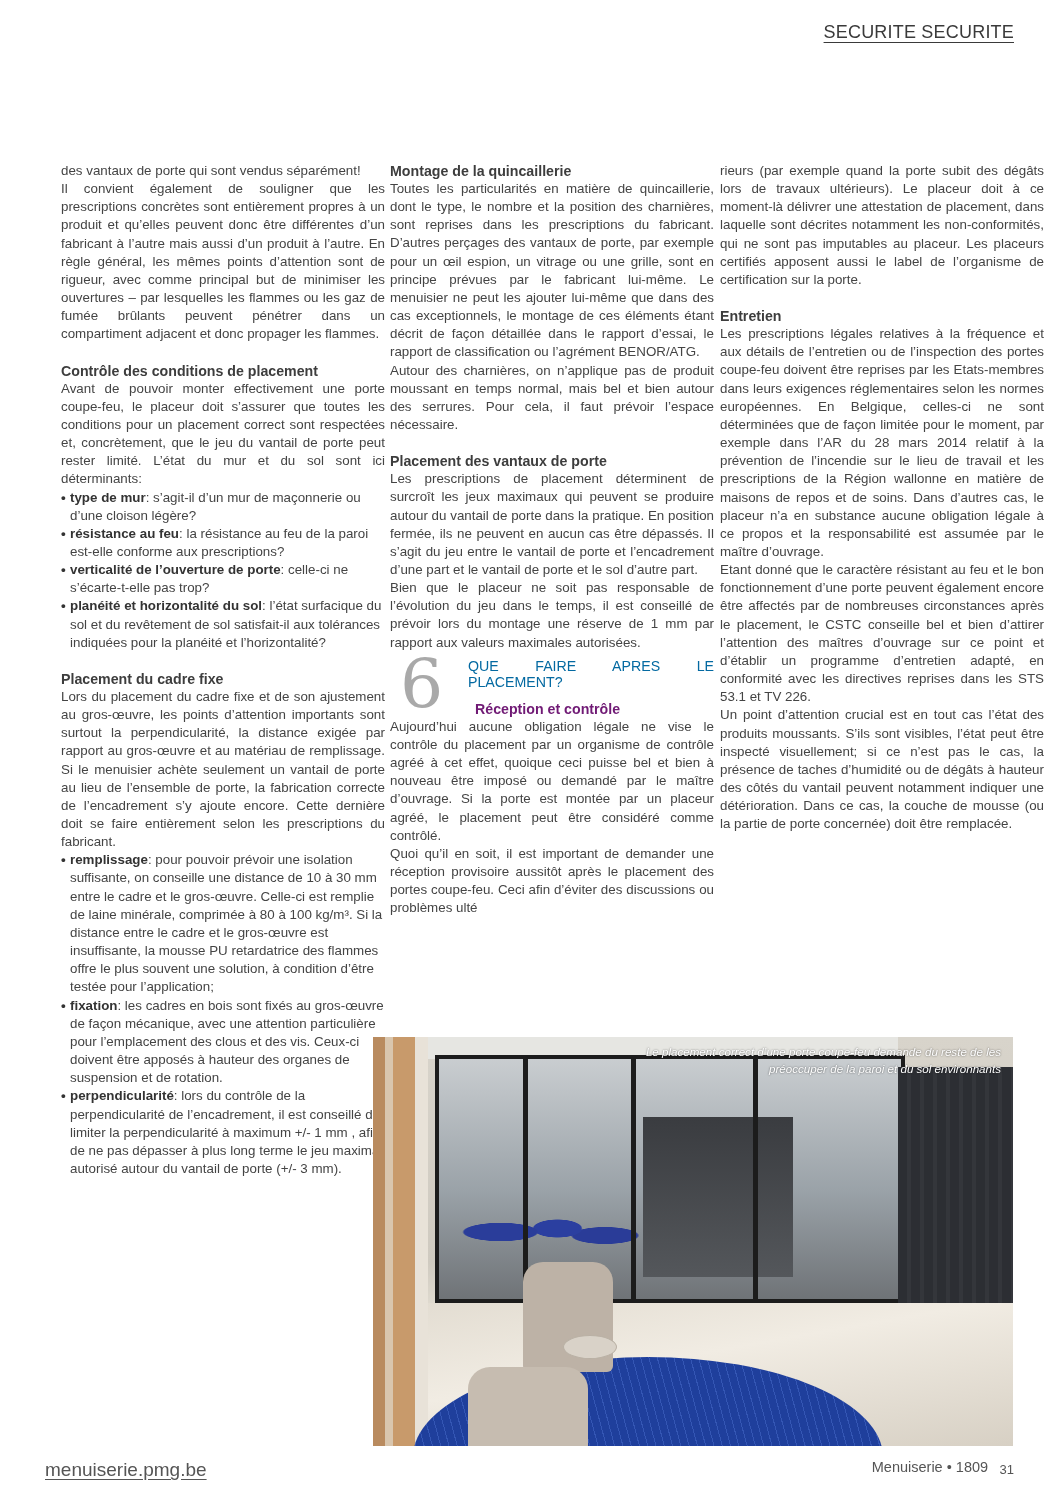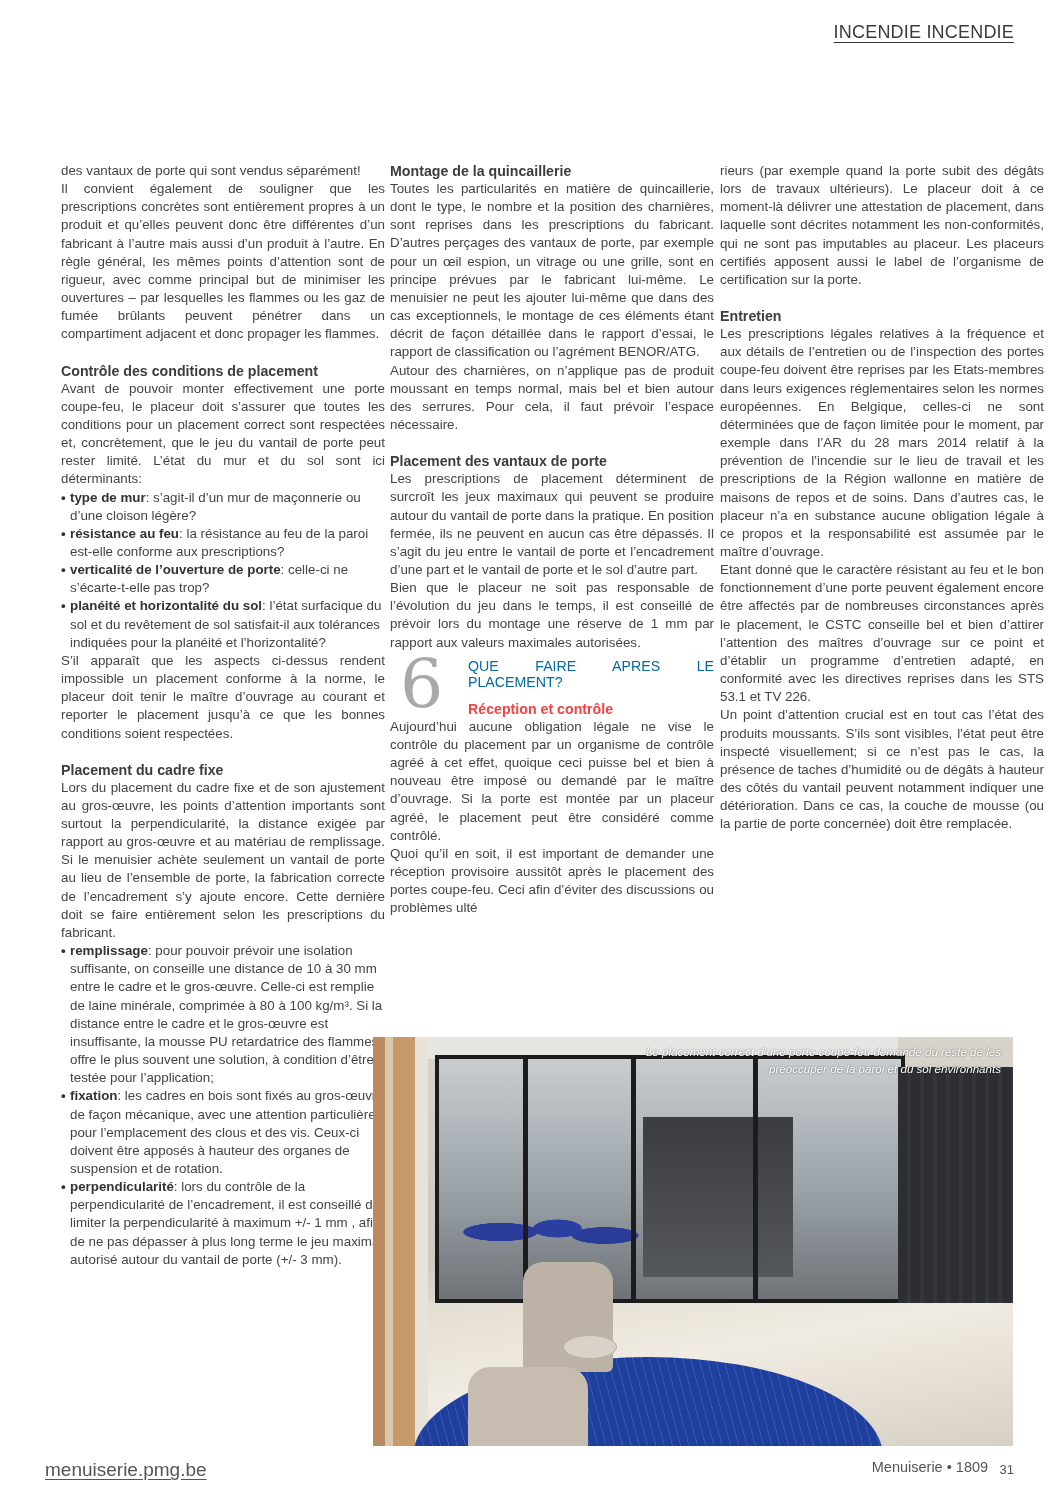--- a/index.html
+++ b/index.html
@@ -18,21 +18,21 @@
   .gap { height: 18px; }
   ul.bul { list-style: none; margin: 0; padding: 0; text-align: left; }
   ul.bul li { position: relative; padding-left: 9px; }
   ul.bul li::before { content: "•"; position: absolute; left: 0; top: 0; font-weight: bold; color: #333; }
   ul.bul li b { color: #333; }
   .section6 { position: relative; height: 60px; margin-top: 6px; }
   .bignum { position: absolute; left: 10px; top: -14px; font-family: "DejaVu Serif", serif;
             font-size: 68px; color: #a9a9a9; line-height: 80px; }
   .sec-title { position: absolute; left: 78px; top: 0; font-weight: normal; font-size: 14.2px;
                line-height: 16px; color: #0369a1; }
-  .sec-sub { position: absolute; left: 78px; top: 42px; font-weight: bold; font-size: 14.2px; color: #ef4444; }
+  .sec-sub { position: absolute; left: 85px; top: 42px; font-weight: bold; font-size: 14.2px; color: #701a75; }
   .endmark { display: inline-block; width: 9px; height: 9px; border: 2px solid #333; border-radius: 1px; vertical-align: -1px; margin-left: 3px; box-sizing: border-box; }
   .photo { position: absolute; left: 373px; top: 1037px; width: 640px; height: 409px; overflow: hidden;
            background: linear-gradient(180deg, #d8d4cb 0%, #cfcac0 55%, #e6e1d6 70%, #d9d3c8 100%); }
   .ph-wall-left { position:absolute; left:0; top:0; width:55px; height:100%;
                   background: linear-gradient(90deg, #b98b5f 0 12px, #d9c6ae 12px 20px, #c89a6b 20px 42px, #e8e2d8 42px 55px); }
   .ph-dark-right { position:absolute; right:0; top:30px; width:115px; height:250px; background: repeating-linear-gradient(90deg,#2c2e33 0 9px,#34363b 9px 13px); }
   .ph-ceiling { position:absolute; left:55px; top:0; width:470px; height:22px; background:#e6e6e2; }
   .ph-glass { position:absolute; left:62px; top:18px; width:470px; height:248px; border:4px solid #1c1c1c; box-sizing:border-box;
               background: linear-gradient(180deg, #c9cdd0 0%, #9aa2a8 55%, #6f7377 100%); }
   .ph-mull { position:absolute; top:18px; width:5px; height:248px; background:#1c1c1c; }
@@ -52,35 +52,34 @@
              color: #ffffff; font-family: "Liberation Sans", sans-serif; text-shadow: 0 0 2px rgba(0,0,0,0.6); width: 400px; }
   .footer-left { position: absolute; left: 45px; top: 1459px; font-size: 19px; color: #555;
                  text-decoration: underline; text-underline-offset: 3px; font-family: "Liberation Sans", sans-serif; }
   .footer-right { position: absolute; right: 44px; top: 1459px; font-family: "Liberation Sans", sans-serif; color:#555; }
   .footer-right .mag { font-size: 14.5px; vertical-align: 2px; text-align: right; }
   .footer-right .pg { font-size: 13px; margin-left: 7px; }
 </style>
 </head>
 <body>
 
-<div class="header-tag">INCENDIE INCENDIE</div>
+<div class="header-tag">SECURITE SECURITE</div>
 
 <div class="col col1">
   <p>des vantaux de porte qui sont vendus séparé­ment!</p>
   <p>Il convient également de souligner que les prescriptions concrètes sont entièrement propres à un produit et qu’elles peuvent donc être différentes d’un fabricant à l’autre mais aussi d’un produit à l’autre. En règle général, les mêmes points d’attention sont de rigueur, avec comme principal but de minimiser les ouvertures – par lesquelles les flammes ou les gaz de fumée brûlants peuvent pénétrer dans un compartiment adjacent et donc propager les flammes.</p>
   <div class="gap"></div>
   <h3>Contrôle des conditions de placement</h3>
   <p>Avant de pouvoir monter effectivement une porte coupe-feu, le placeur doit s’assurer que toutes les conditions pour un placement correct sont respectées et, concrètement, que le jeu du vantail de porte peut rester limité. L’état du mur et du sol sont ici déterminants:</p>
   <ul class="bul">
     <li><b>type de mur</b><span>: s’agit-il d’un mur de maçon­nerie ou d’une cloison légère?</span></li>
     <li><b>résistance au feu</b><span>: la résistance au feu de la paroi est-elle conforme aux prescriptions?</span></li>
     <li><b>verticalité de l’ouverture de porte</b><span>: celle-ci ne s’écarte-t-elle pas trop?</span></li>
     <li><b>planéité et horizontalité du sol</b><span>: l’état surfa­cique du sol et du revêtement de sol satisfait-il aux tolérances indiquées pour la planéité et l’horizontalité?</span></li>
   </ul>
-  <p>S’il apparaît que les aspects ci-dessus rendent impossible un placement conforme à la norme, le placeur doit tenir le maître d’ou­vrage au courant et reporter le placement jusqu’à ce que les bonnes conditions soient respectées.</p>
   <div class="gap"></div>
   <h3>Placement du cadre fixe</h3>
   <p>Lors du placement du cadre fixe et de son ajustement au gros-œuvre, les points d’atten­tion importants sont surtout la perpendicularité, la distance exigée par rapport au gros-œuvre et au matériau de remplissage. Si le menuisier achète seulement un vantail de porte au lieu de l’ensemble de porte, la fabrication correcte de l’encadrement s’y ajoute encore. Cette dernière doit se faire entièrement selon les prescriptions du fabricant.</p>
   <ul class="bul">
     <li><b>remplissage</b><span>: pour pouvoir prévoir une isola­tion suffisante, on conseille une distance de 10 à 30 mm entre le cadre et le gros-œuvre. Celle-ci est remplie de laine miné­rale, comprimée à 80 à 100 kg/m³. Si la distance entre le cadre et le gros-œuvre est insuffisante, la mousse PU retardatrice des flammes offre le plus souvent une solution, à condition d’être testée pour l’application;</span></li>
     <li><b>fixation</b><span>: les cadres en bois sont fixés au gros-œuvre de façon mécanique, avec une attention particulière pour l’emplacement des clous et des vis. Ceux-ci doivent être apposés à hauteur des organes de suspen­sion et de rotation.</span></li>
     <li><b>perpendicularité</b><span>: lors du contrôle de la perpendicularité de l’encadrement, il est conseillé de limiter la perpendicularité à maximum +/- 1 mm , afin de ne pas dépasser à plus long terme le jeu maximal autorisé autour du vantail de porte (+/- 3 mm).</span></li>
   </ul>
 </div>
 

